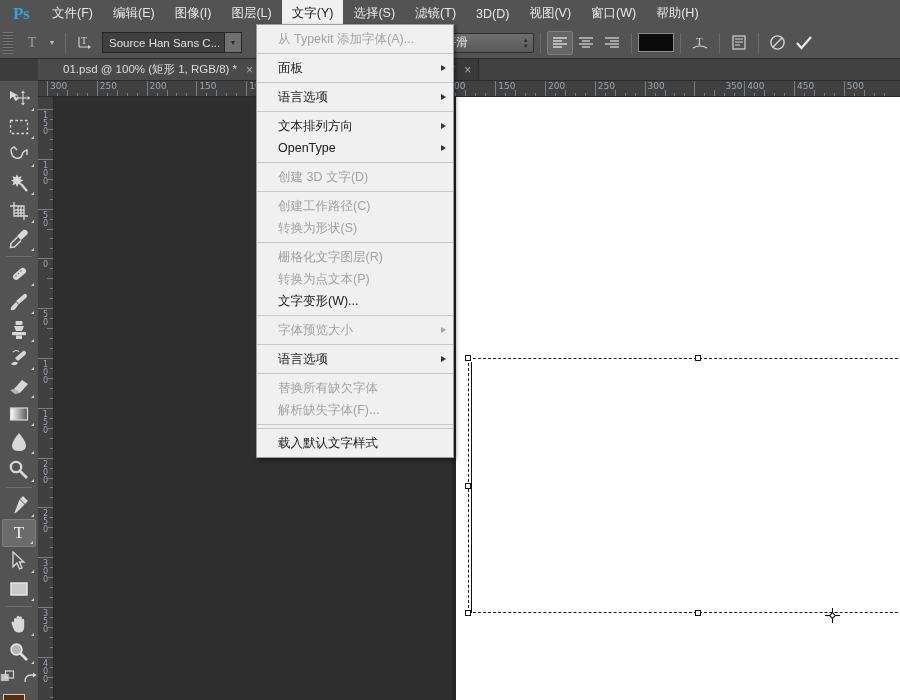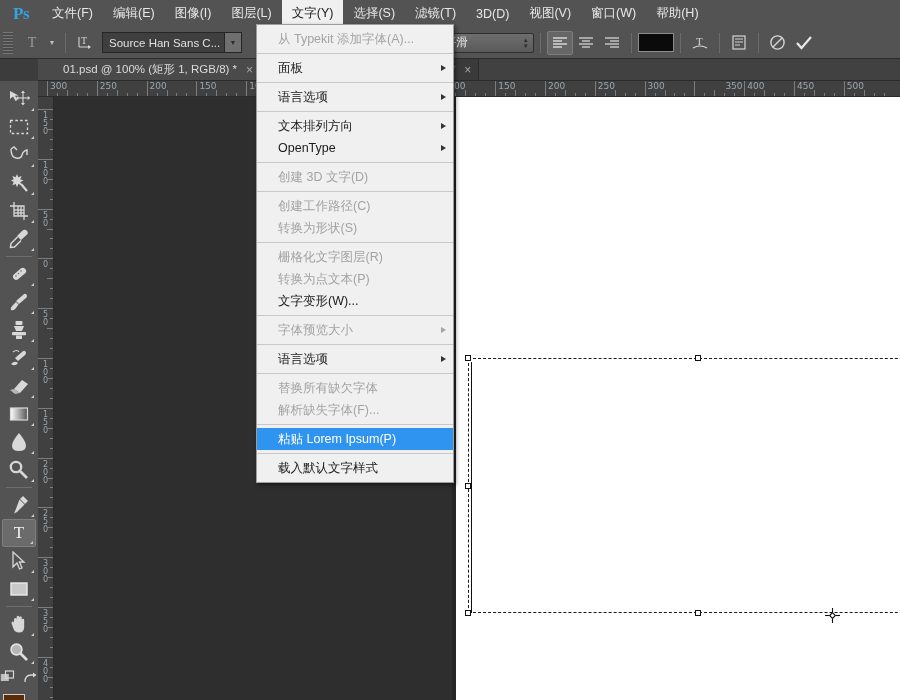--- a/index.html
+++ b/index.html
@@ -805,23 +805,20 @@
           <span class="sub-arrow"></span>
         </div>
         <div class="dd-sep"></div>
         <div class="dd-item disabled">
           <span>替换所有缺欠字体</span>
         </div>
         <div class="dd-item disabled">
           <span>解析缺失字体(F)...</span>
         </div>
         <div class="dd-sep"></div>
-        <div class="dd-item highlight">
-          <span>粘贴 Lorem Ipsum(P)</span>
-        </div>
         <div class="dd-sep"></div>
         <div class="dd-item">
           <span>载入默认文字样式</span>
         </div>
       </div>
   </div>
 
 </div>
 
 </body></html>

